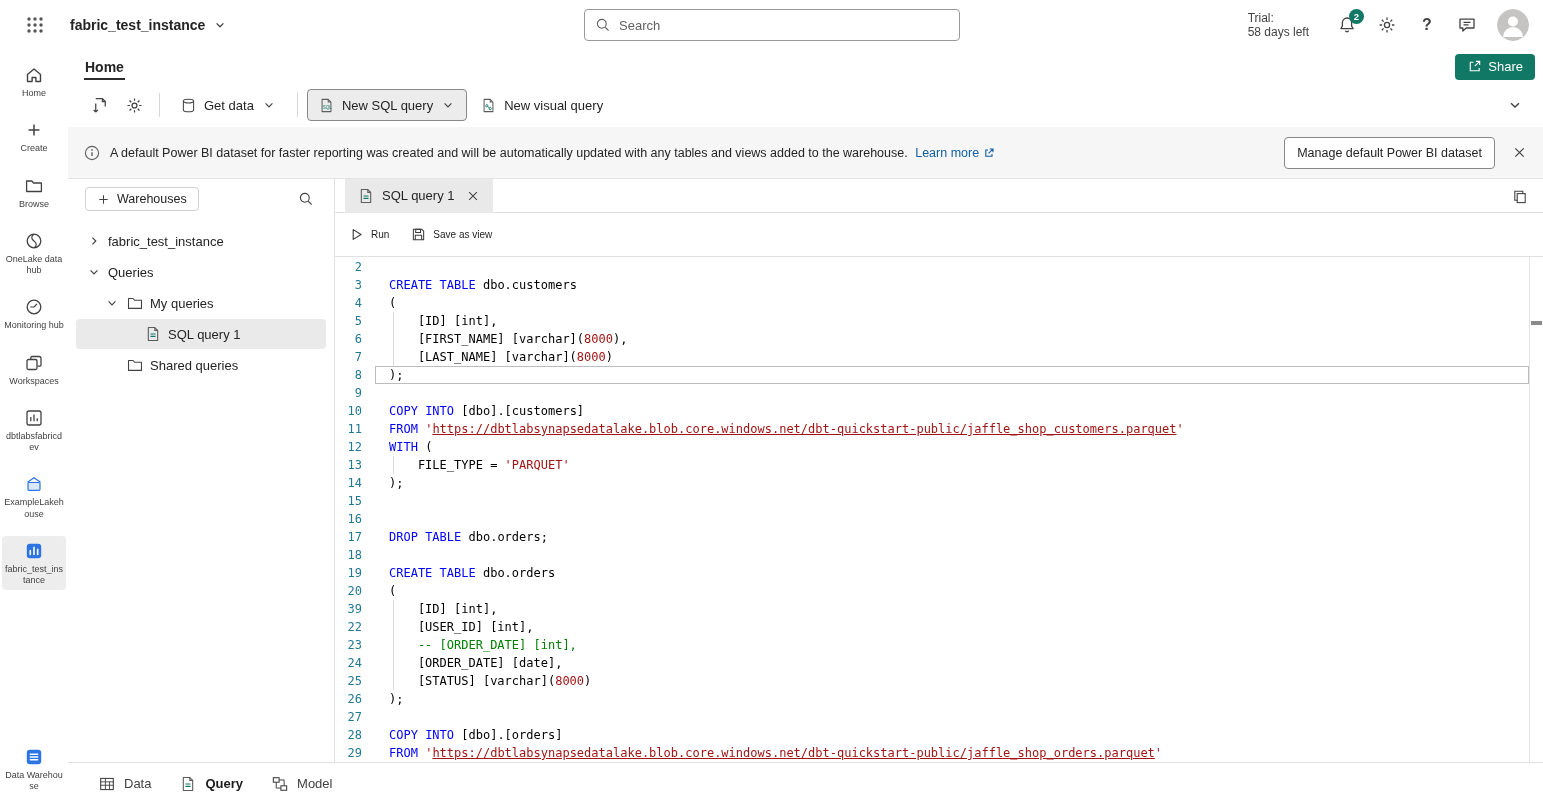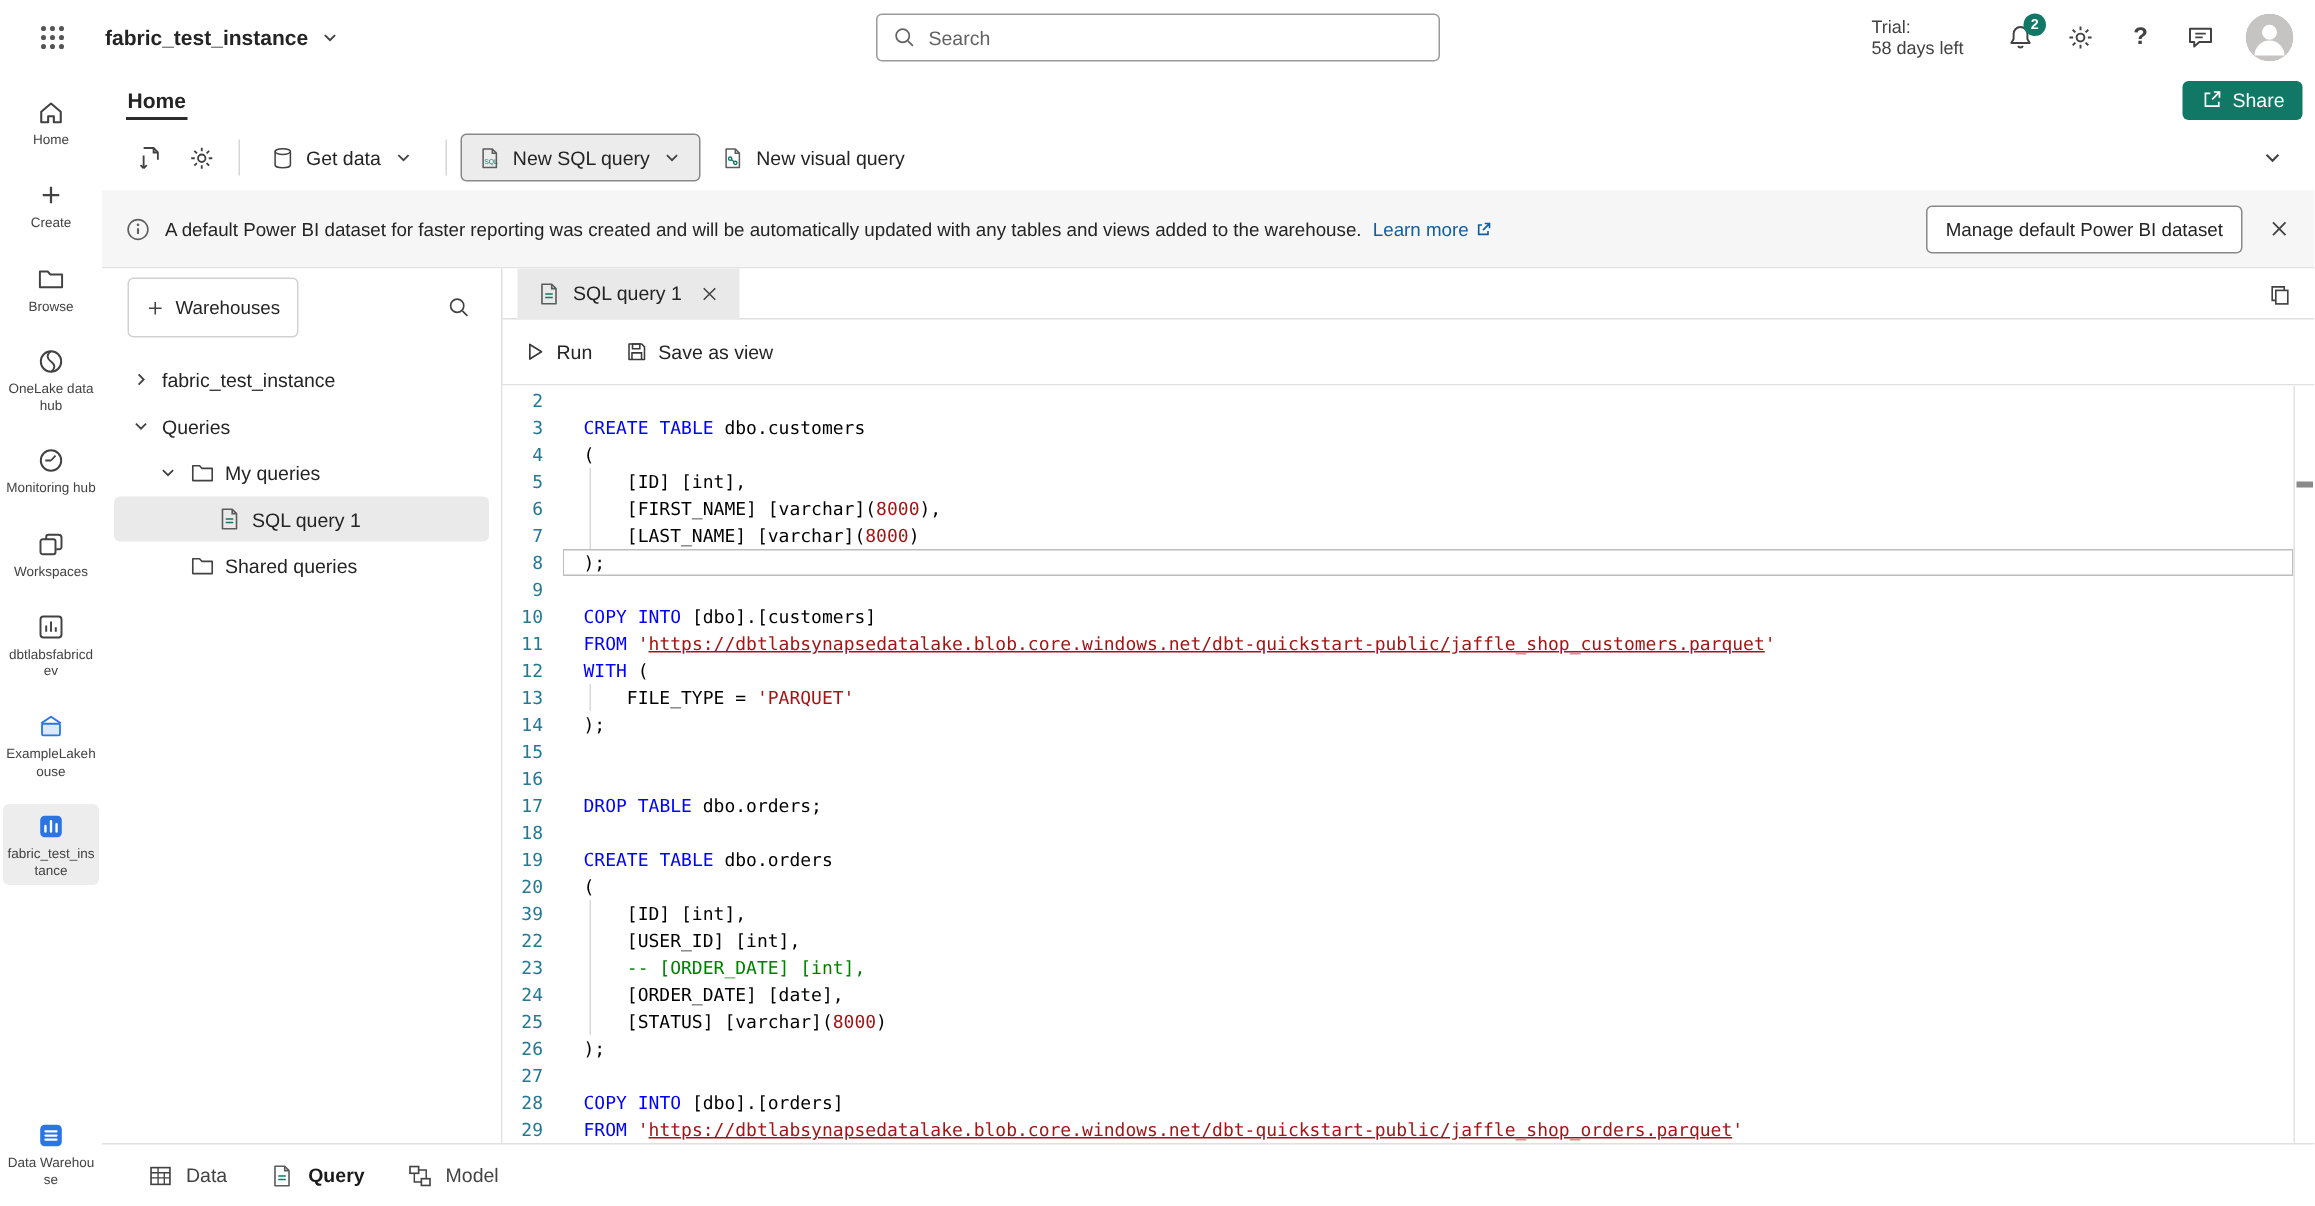--- a/index.html
+++ b/index.html
@@ -59,38 +59,38 @@
   .manage-btn{margin-left:auto;height:32px;border:1px solid #8a8886;border-radius:4px;background:#fff;padding:0 12px;font-size:12.5px;display:flex;align-items:center;white-space:nowrap;font-family:inherit;color:#242424;}
   .banner-close{width:28px;height:28px;display:flex;align-items:center;justify-content:center;color:#424242;}
 
   
   .content{flex:1;display:flex;min-height:0;background:#fff;}
   .explorer{width:267px;flex:0 0 267px;border-right:1px solid #e0e0e0;display:flex;flex-direction:column;}
   .explorer-header{display:flex;align-items:center;padding:12px 14px 6px 17px;}
   .explorer-title{font-size:16px;font-weight:700;}
   .collapse-btn{margin-left:auto;font-size:16px;color:#424242;width:24px;height:24px;display:flex;align-items:center;justify-content:center;}
   .explorer-tools{display:flex;align-items:center;padding:6px 14px 12px 17px;}
-  .warehouses-btn{display:flex;align-items:center;gap:7px;border:1px solid #d1d1d1;border-radius:4px;height:40px;padding:0 11px;font-size:12.5px;background:#fff;font-family:inherit;color:#242424;justify-content:flex-end;}
+  .warehouses-btn{display:flex;align-items:center;gap:7px;border:1px solid #d1d1d1;border-radius:4px;height:24px;padding:0 11px;font-size:12.5px;background:#fff;font-family:inherit;color:#242424;justify-content:flex-end;}
   .explorer-search{margin-left:auto;width:28px;height:28px;display:flex;align-items:center;justify-content:center;color:#424242;}
   .tree-row{height:30px;display:flex;align-items:center;gap:6px;font-size:13px;margin:1px 8px;border-radius:4px;white-space:nowrap;}
   .tree-row.sel{background:#eaeaea;}
   .chev{width:16px;height:16px;flex:0 0 16px;display:flex;align-items:center;justify-content:center;color:#424242;}
   .chev svg,.ws-name .chev svg,.tb-btn .chev svg{width:12px;height:12px;}
   .ticon{width:18px;height:18px;flex:0 0 18px;color:#424242;}
   .ticon svg{width:18px;height:18px;}
 
   
   .editor-area{flex:1;display:flex;flex-direction:column;min-width:0;}
   .tabstrip{height:34px;flex:0 0 34px;display:flex;align-items:center;border-bottom:1px solid #e0e0e0;padding-left:10px;position:relative;}
   .tab{height:34px;display:flex;align-items:center;gap:8px;padding:0 10px 0 12px;background:#e9e9e9;font-size:13px;}
   .tab .ticon{width:17px;height:17px;flex:0 0 17px;}
   .tab-close{width:20px;height:20px;display:flex;align-items:center;justify-content:center;color:#424242;border-radius:3px;}
   .copy-btn{position:absolute;right:10px;top:5px;width:26px;height:26px;display:flex;align-items:center;justify-content:center;color:#424242;}
   .querybar{height:44px;flex:0 0 44px;display:flex;align-items:center;gap:22px;padding-left:14px;border-bottom:1px solid #e0e0e0;}
-  .qb-btn{display:flex;align-items:center;gap:7px;font-size:13px;color:#242424;background:none;border:none;font-family:inherit;}
+  .qb-btn{display:flex;align-items:center;gap:7px;font-size:10px;color:#242424;background:none;border:none;font-family:inherit;}
 
   .editor-body{flex:1;position:relative;overflow:hidden;font-family:"DejaVu Sans Mono","Liberation Mono",monospace;font-size:12px;background:#fff;}
   .code-lines{position:absolute;top:1px;left:0;right:14px;}
   .code-row{display:flex;height:18px;align-items:center;}
   .gutter{width:40px;flex:0 0 40px;text-align:right;padding-right:13px;color:var(--lnum);}
   .line-content{flex:1;position:relative;white-space:pre;padding-left:14px;height:100%;display:flex;align-items:center;color:var(--def);}
   .code-row.cur .line-content{box-shadow:inset 0 0 0 1px #bdbdbd;}
   .iguide{position:absolute;left:18px;top:0;bottom:0;width:1px;background:#d8d8d8;}
   .tk{color:var(--kw);} .td{color:var(--def);} .ts{color:var(--str);} .tn{color:var(--num);} .tc{color:var(--com);} .tu{color:var(--str);text-decoration:underline;}
   .editor-scrollbar{position:absolute;top:0;right:0;bottom:0;width:14px;border-left:1px solid #e3e3e3;background:#fff;}

